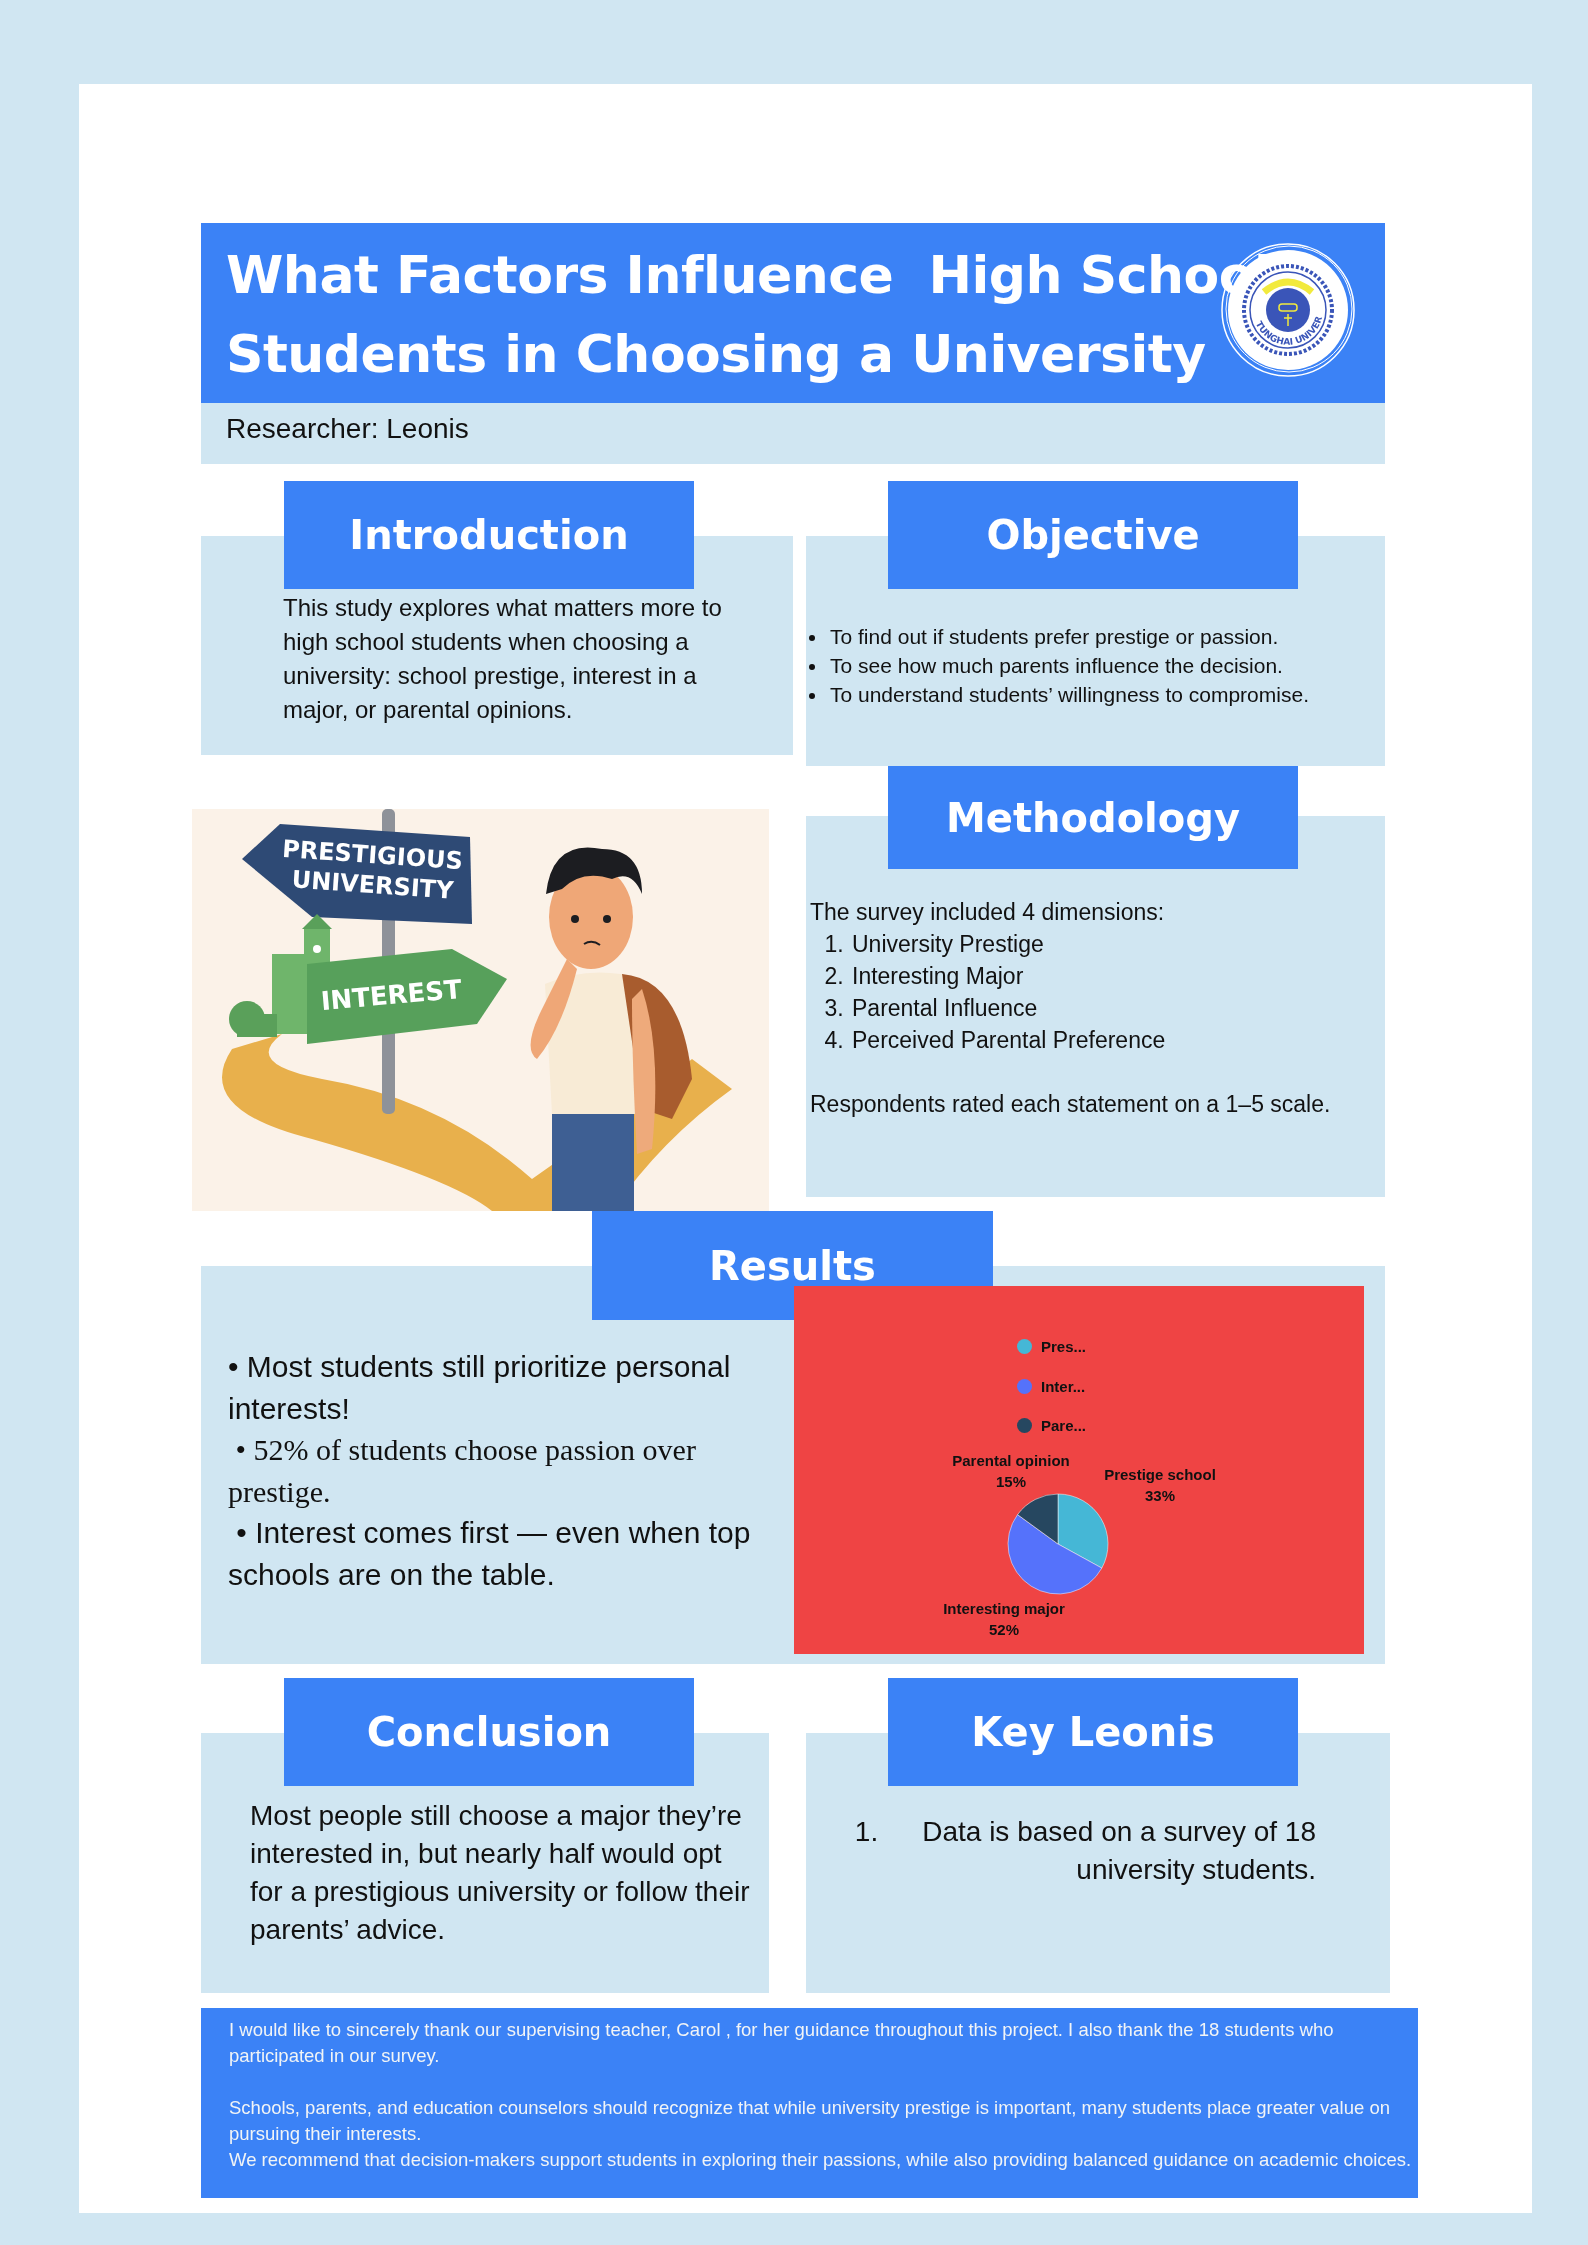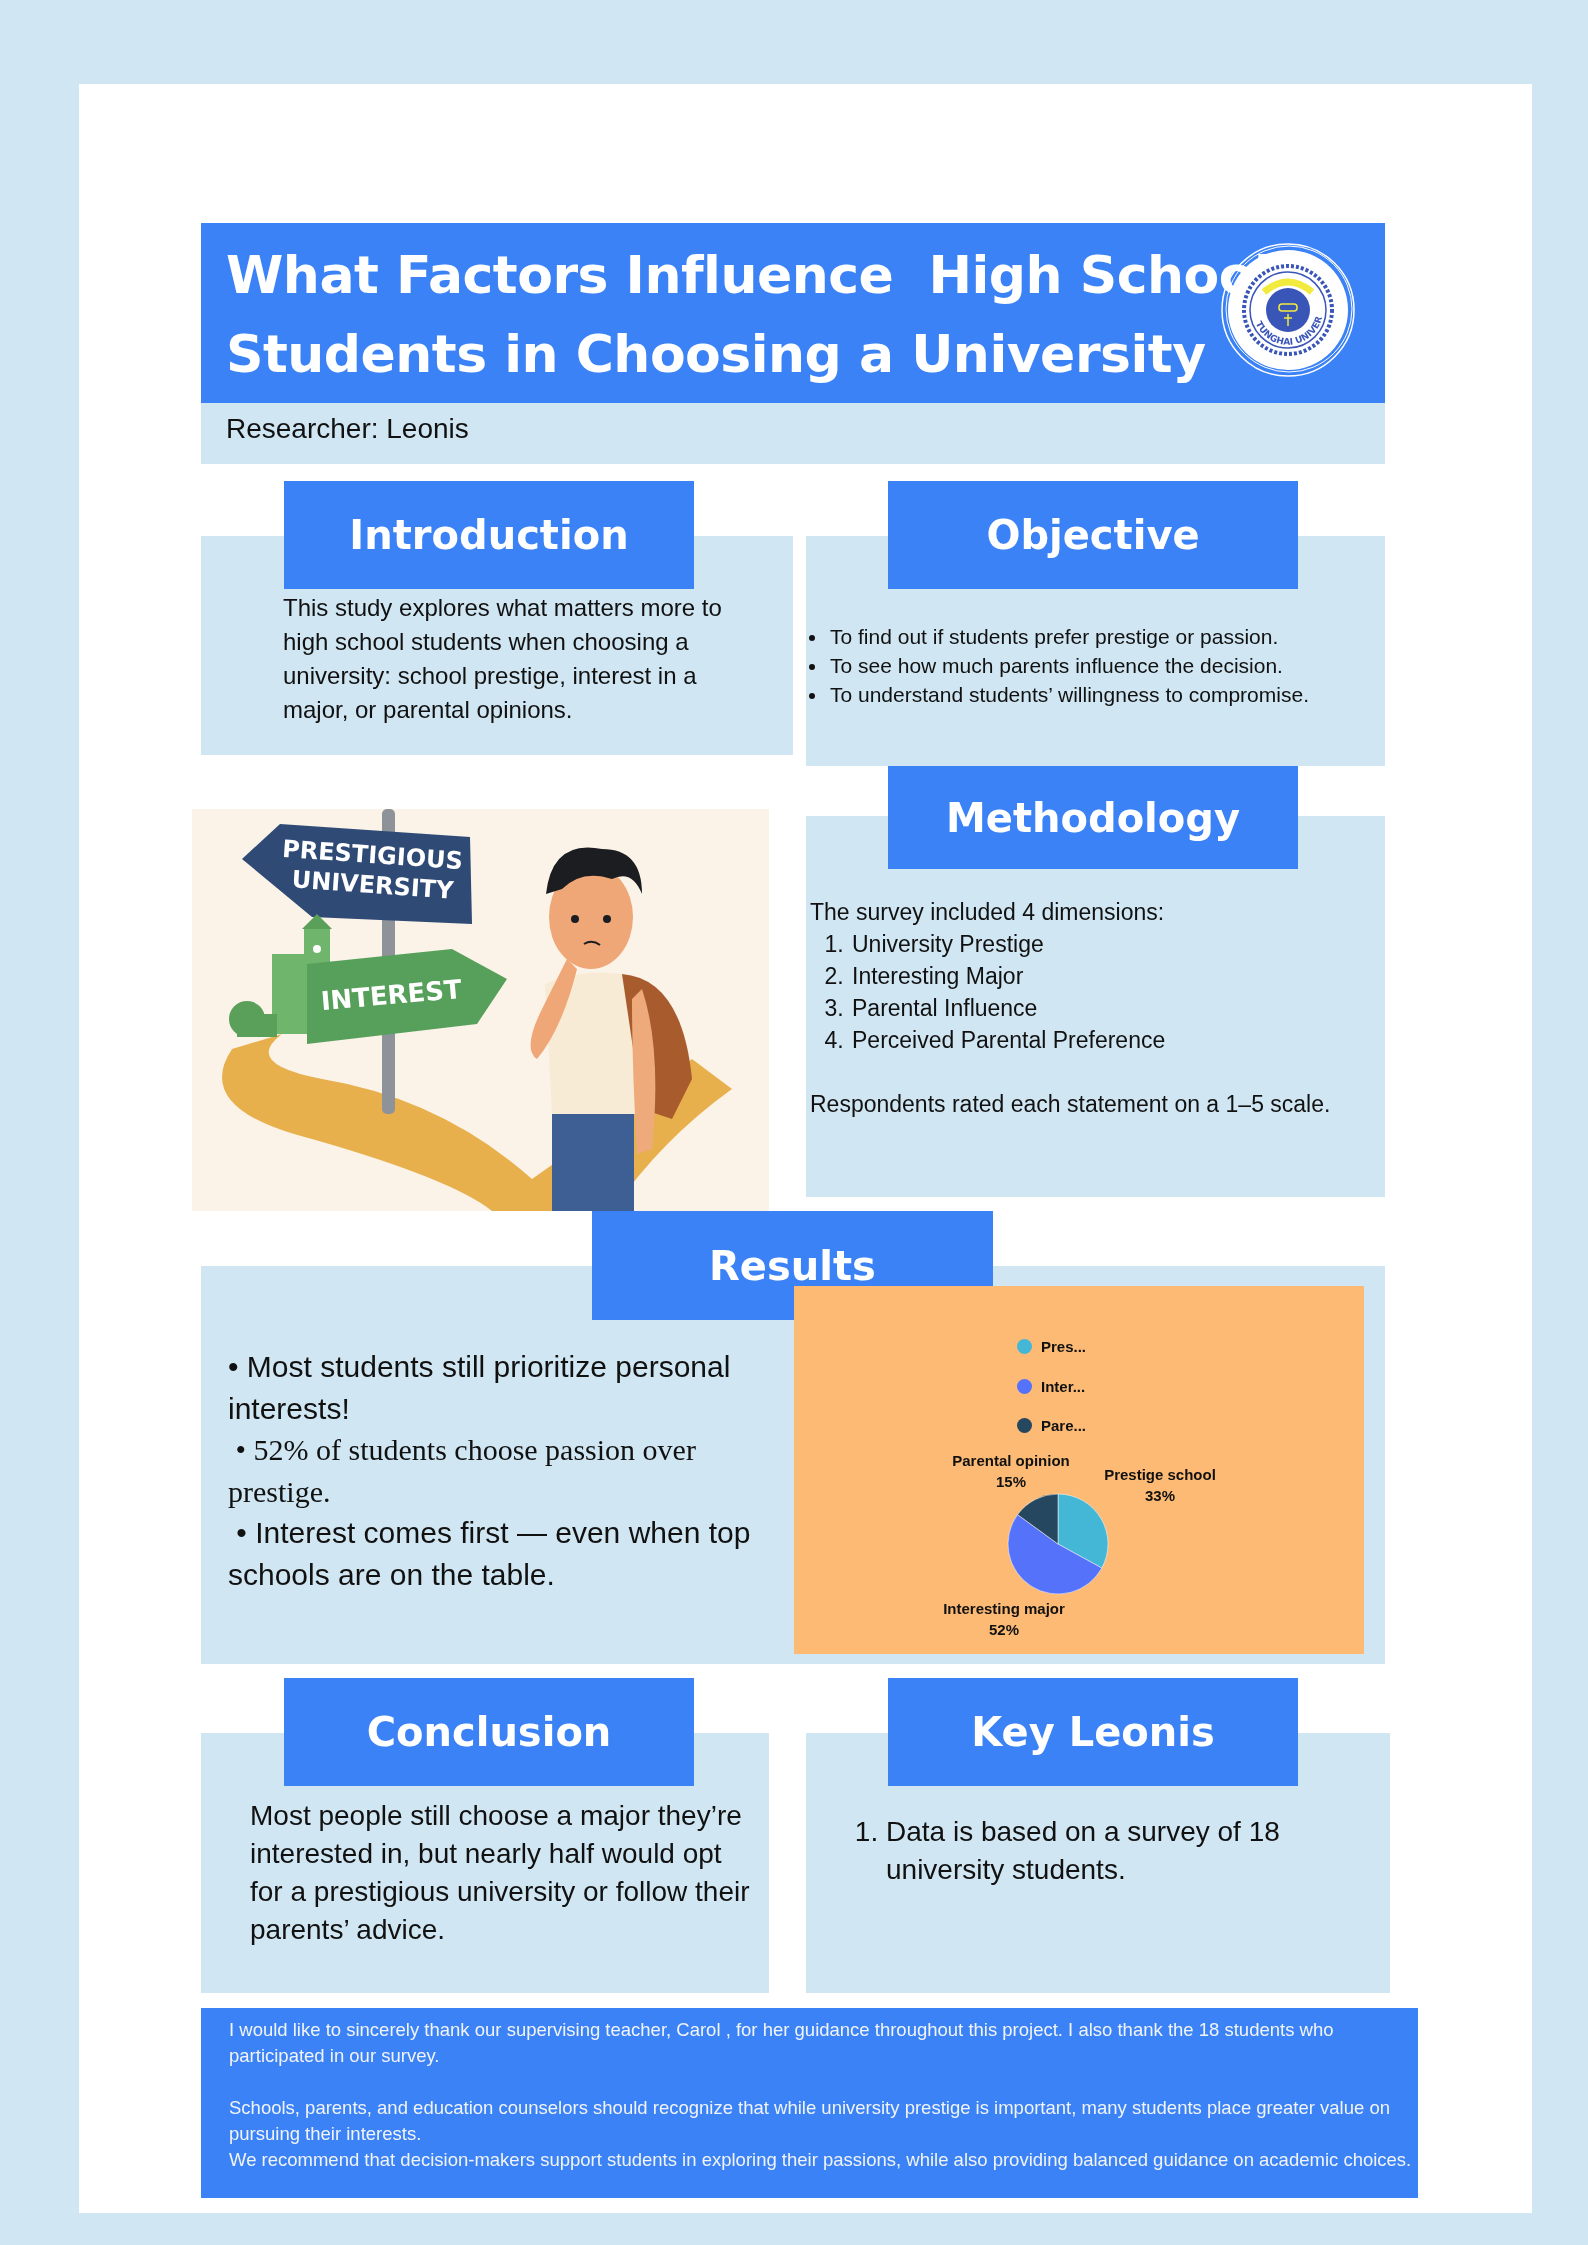--- a/index.html
+++ b/index.html
@@ -27,21 +27,21 @@
   .sec-head {
     display: flex; align-items: center; justify-content: center;
     font-family: "DejaVu Sans", sans-serif; font-weight: bold; font-size: 40px; color: #fff;
   }
   .body-text { font-size: 24px; line-height: 34px; color: #111; }
   ul.obj { margin: 0; padding: 0 16px 0 22px; font-size: 21px; line-height: 29px; }
   ul.obj li { padding-left: 2px; }
   ol.meth { margin: 0; padding: 0 0 0 40px; }
   ol.meth li { padding-left: 2px; }
   .results-text { font-size: 30px; line-height: 41.5px; color: #111; }
-  .chart-box { left: 794px; top: 1286px; width: 570px; height: 368px; background: #fdba74; }
+  .chart-box { left: 794px; top: 1286px; width: 570px; height: 368px; background: #ef4444; }
   .legend-item { display: flex; align-items: center; font-size: 15px; font-weight: bold; color: #111; height: 20px; }
   .legend-dot { width: 15px; height: 15px; border-radius: 50%; margin-right: 9px; }
   .pie-label { font-size: 15px; font-weight: bold; text-align: center; line-height: 21px; color: #111; }
   .footer { left: 201px; top: 2008px; width: 1217px; height: 190px; }
   .footer-text { left: 229px; top: 2017px; width: 1190px; font-size: 18.5px; line-height: 26px; color: #f1f4f6; }
   .footer-text p { margin: 0; }
 </style>
 </head>
 <body>
 
@@ -180,21 +180,21 @@
     <div>15%</div>
   </div>
 </div>
 
 <div class="abs light" style="left:201px;top:1733px;width:568px;height:260px;"></div>
 <div class="abs dark sec-head" style="left:284px;top:1678px;width:410px;height:108px;">Conclusion</div>
 <div class="abs" style="left:250px;top:1797px;width:500px;font-size:28px;line-height:38px;color:#111;">Most people still choose a major they’re interested in, but nearly half would opt for a prestigious university or follow their parents’ advice.</div>
 
 <div class="abs light" style="left:806px;top:1733px;width:584px;height:260px;"></div>
 <div class="abs dark sec-head" style="left:888px;top:1678px;width:410px;height:108px;">Key Leonis</div>
-<div class="abs" style="left:856px;top:1813px;width:460px;font-size:28px;line-height:38px;color:#111;">
+<div class="abs" style="left:856px;top:1813px;width:460px;font-size:28px;line-height:38px;color:#111;text-align:right;">
   <ol style="margin:0;padding-left:30px;">
     <li>Data is based on a survey of 18 university students.</li>
   </ol>
 </div>
 
 <div class="abs dark footer"></div>
 <div class="abs footer-text">
   <p>I would like to sincerely thank our supervising teacher, Carol , for her guidance throughout this project. I also thank the 18 students who participated in our survey.</p>
   <p style="height:26px;"></p>
   <p>Schools, parents, and education counselors should recognize that while university prestige is important, many students place greater value on pursuing their interests.</p>

